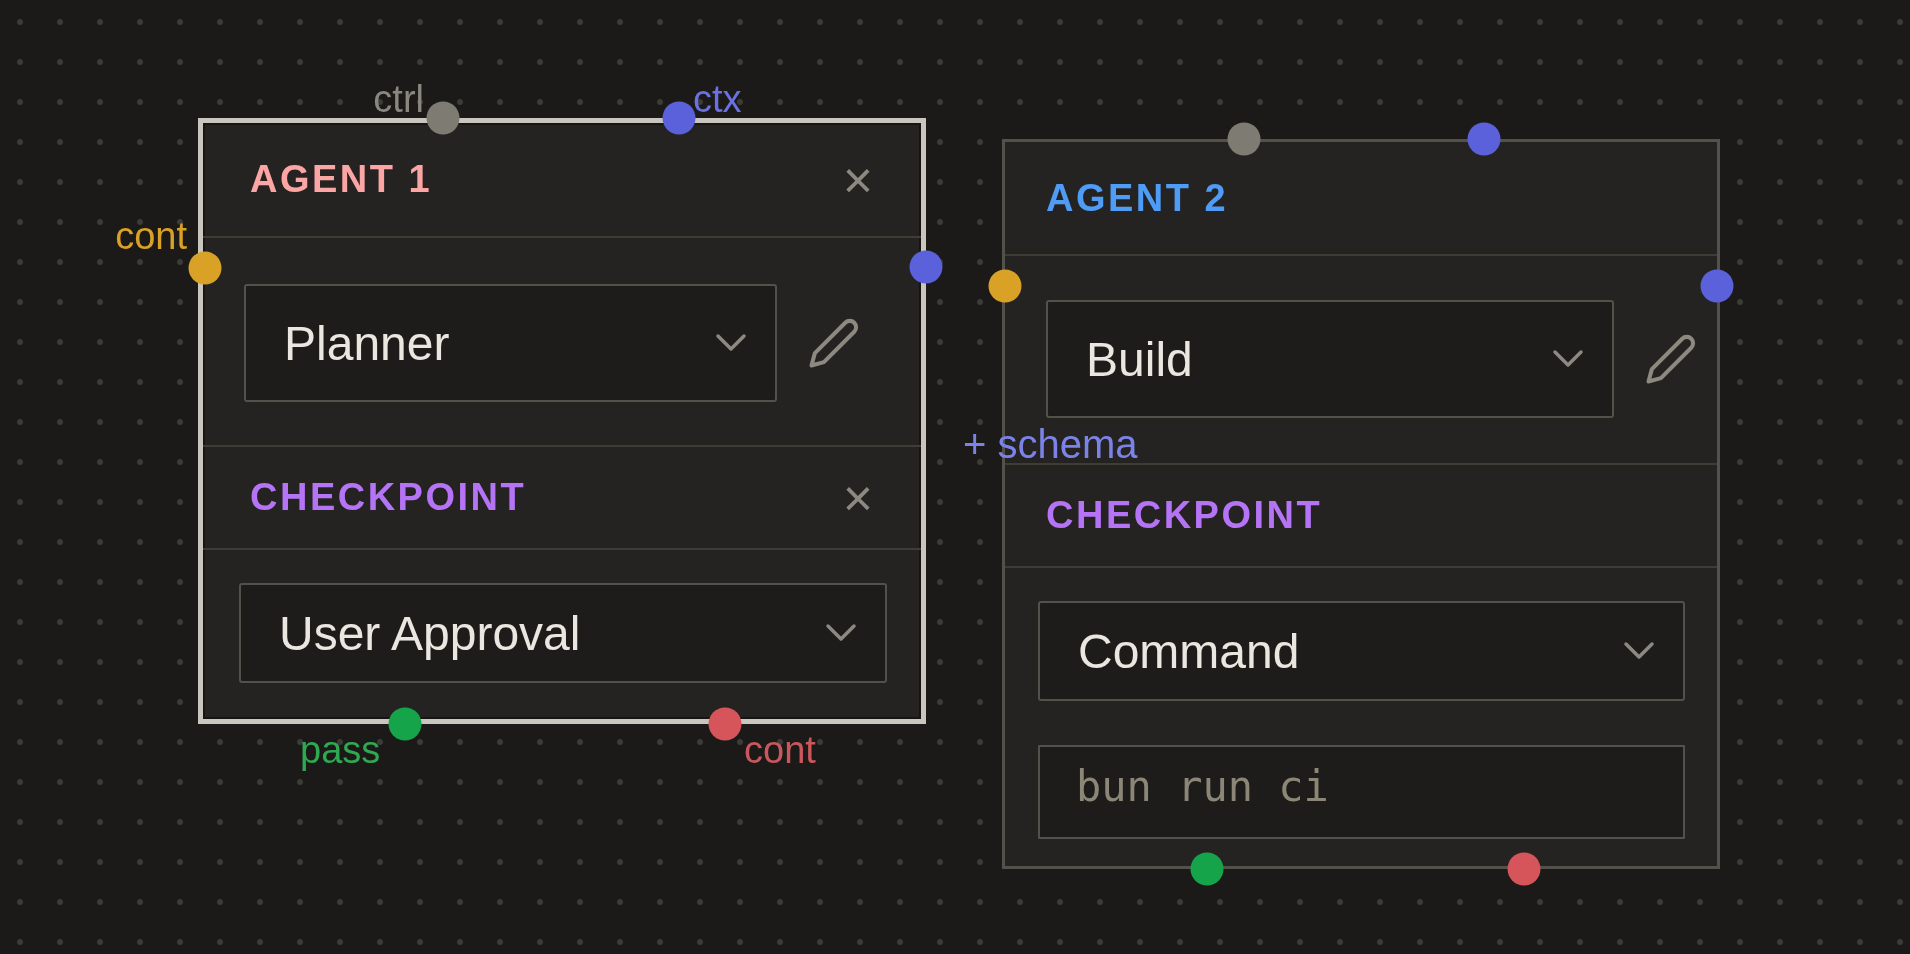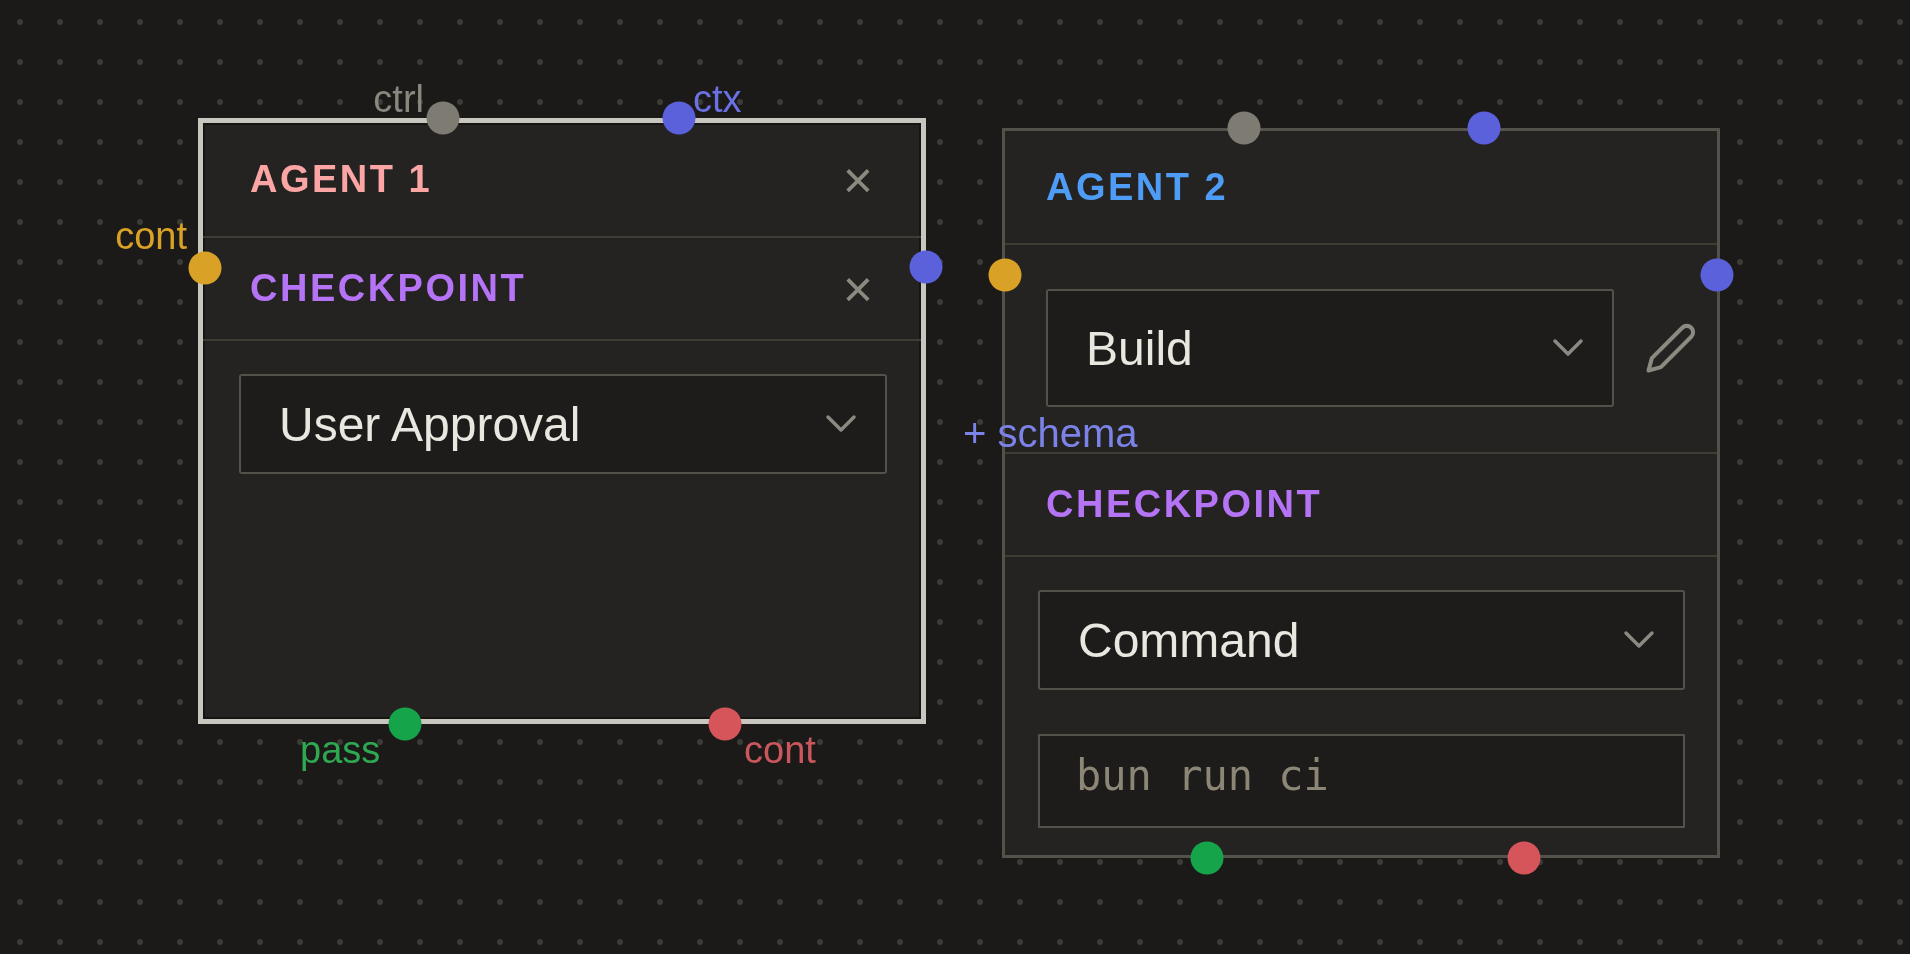--- a/index.html
+++ b/index.html
@@ -6,21 +6,21 @@
   body{
     width:1910px;height:954px;position:relative;overflow:hidden;
     font-family:"Liberation Sans", sans-serif;
     background-color:#1b1a18;
     background-image:radial-gradient(circle, #3b3b38 2.5px, transparent 3.5px);
     background-size:40px 40px;
     background-position:0px 2px;
   }
   .node{position:absolute;box-sizing:border-box;background:#242321;display:flex;flex-direction:column;}
   .node1{left:198px;top:118px;width:728px;height:606px;border:5px solid #c8c6be;box-shadow:inset 0 0 0 2px #161511;}
-  .node2{left:1002px;top:128px;width:718px;height:730px;border:3px solid #53524a;}
+  .node2{left:1002px;top:139px;width:718px;height:730px;border:3px solid #53524a;}
   .sec{box-sizing:border-box;position:relative;}
   .sec.divided{border-bottom:2px solid #3e3d35;}
   .hdr{display:flex;align-items:center;justify-content:space-between;}
   .node1 .hdr1{height:115px;padding:0 48px 0 47px;}
   .node2 .hdr1{height:114px;padding:0 48px 0 41px;}
   .agent-title{font-size:38px;font-weight:600;letter-spacing:2.5px;}
   .cp-title{font-size:38px;font-weight:600;letter-spacing:2.5px;}
   .close-btn{font-size:52px;font-weight:300;line-height:40px;cursor:pointer;}
   .bodysec{height:209px;}
   .node1 .bodysec .selrow{margin:46px 0 0 41px;}
@@ -55,20 +55,37 @@
 </head>
 <body>
 
 <div class="node node1">
 
   <div class="sec hdr hdr1 divided">
     <span class="agent-title" style="color: #fca5a5;">AGENT 1</span>
     <span class="close-btn" style="color: rgb(139, 137, 128);">×</span>
   </div>
 
+  <div class="sec bodysec divided">
+    <div class="selrow">
+      <div class="select sel-lg">
+        <span class="sel-value">Planner</span>
+        <span style="color: rgb(139, 137, 128);">
+          <svg width="32" height="20" viewBox="0 0 32 20">
+              <polyline points="3,3 16,16 29,3" fill="none" stroke="currentColor" stroke-width="3.5" stroke-linecap="round" stroke-linejoin="round"></polyline>
+            </svg>
+        </span>
+      </div>
+      <span class="pencil" style="color: rgb(139, 137, 128);">
+        <svg width="54" height="54" viewBox="0 0 24 24">
+            <path d="M17 3a2.828 2.828 0 1 1 4 4L7.5 20.5 2 22l1.5-5.5L17 3z" fill="none" stroke="currentColor" stroke-width="1.8" stroke-linecap="round" stroke-linejoin="round"></path>
+          </svg>
+      </span>
+    </div>
+  </div>
 
   <div class="sec hdr cphdr divided">
     <span class="cp-title" style="color: rgb(181, 115, 245);">CHECKPOINT</span>
     <span class="close-btn" style="color: rgb(139, 137, 128);">×</span>
   </div>
 
   <div class="sec cpbody">
     <div class="select sel-full">
       <span class="sel-value">User Approval</span>
       <span style="color: rgb(139, 137, 128);">

